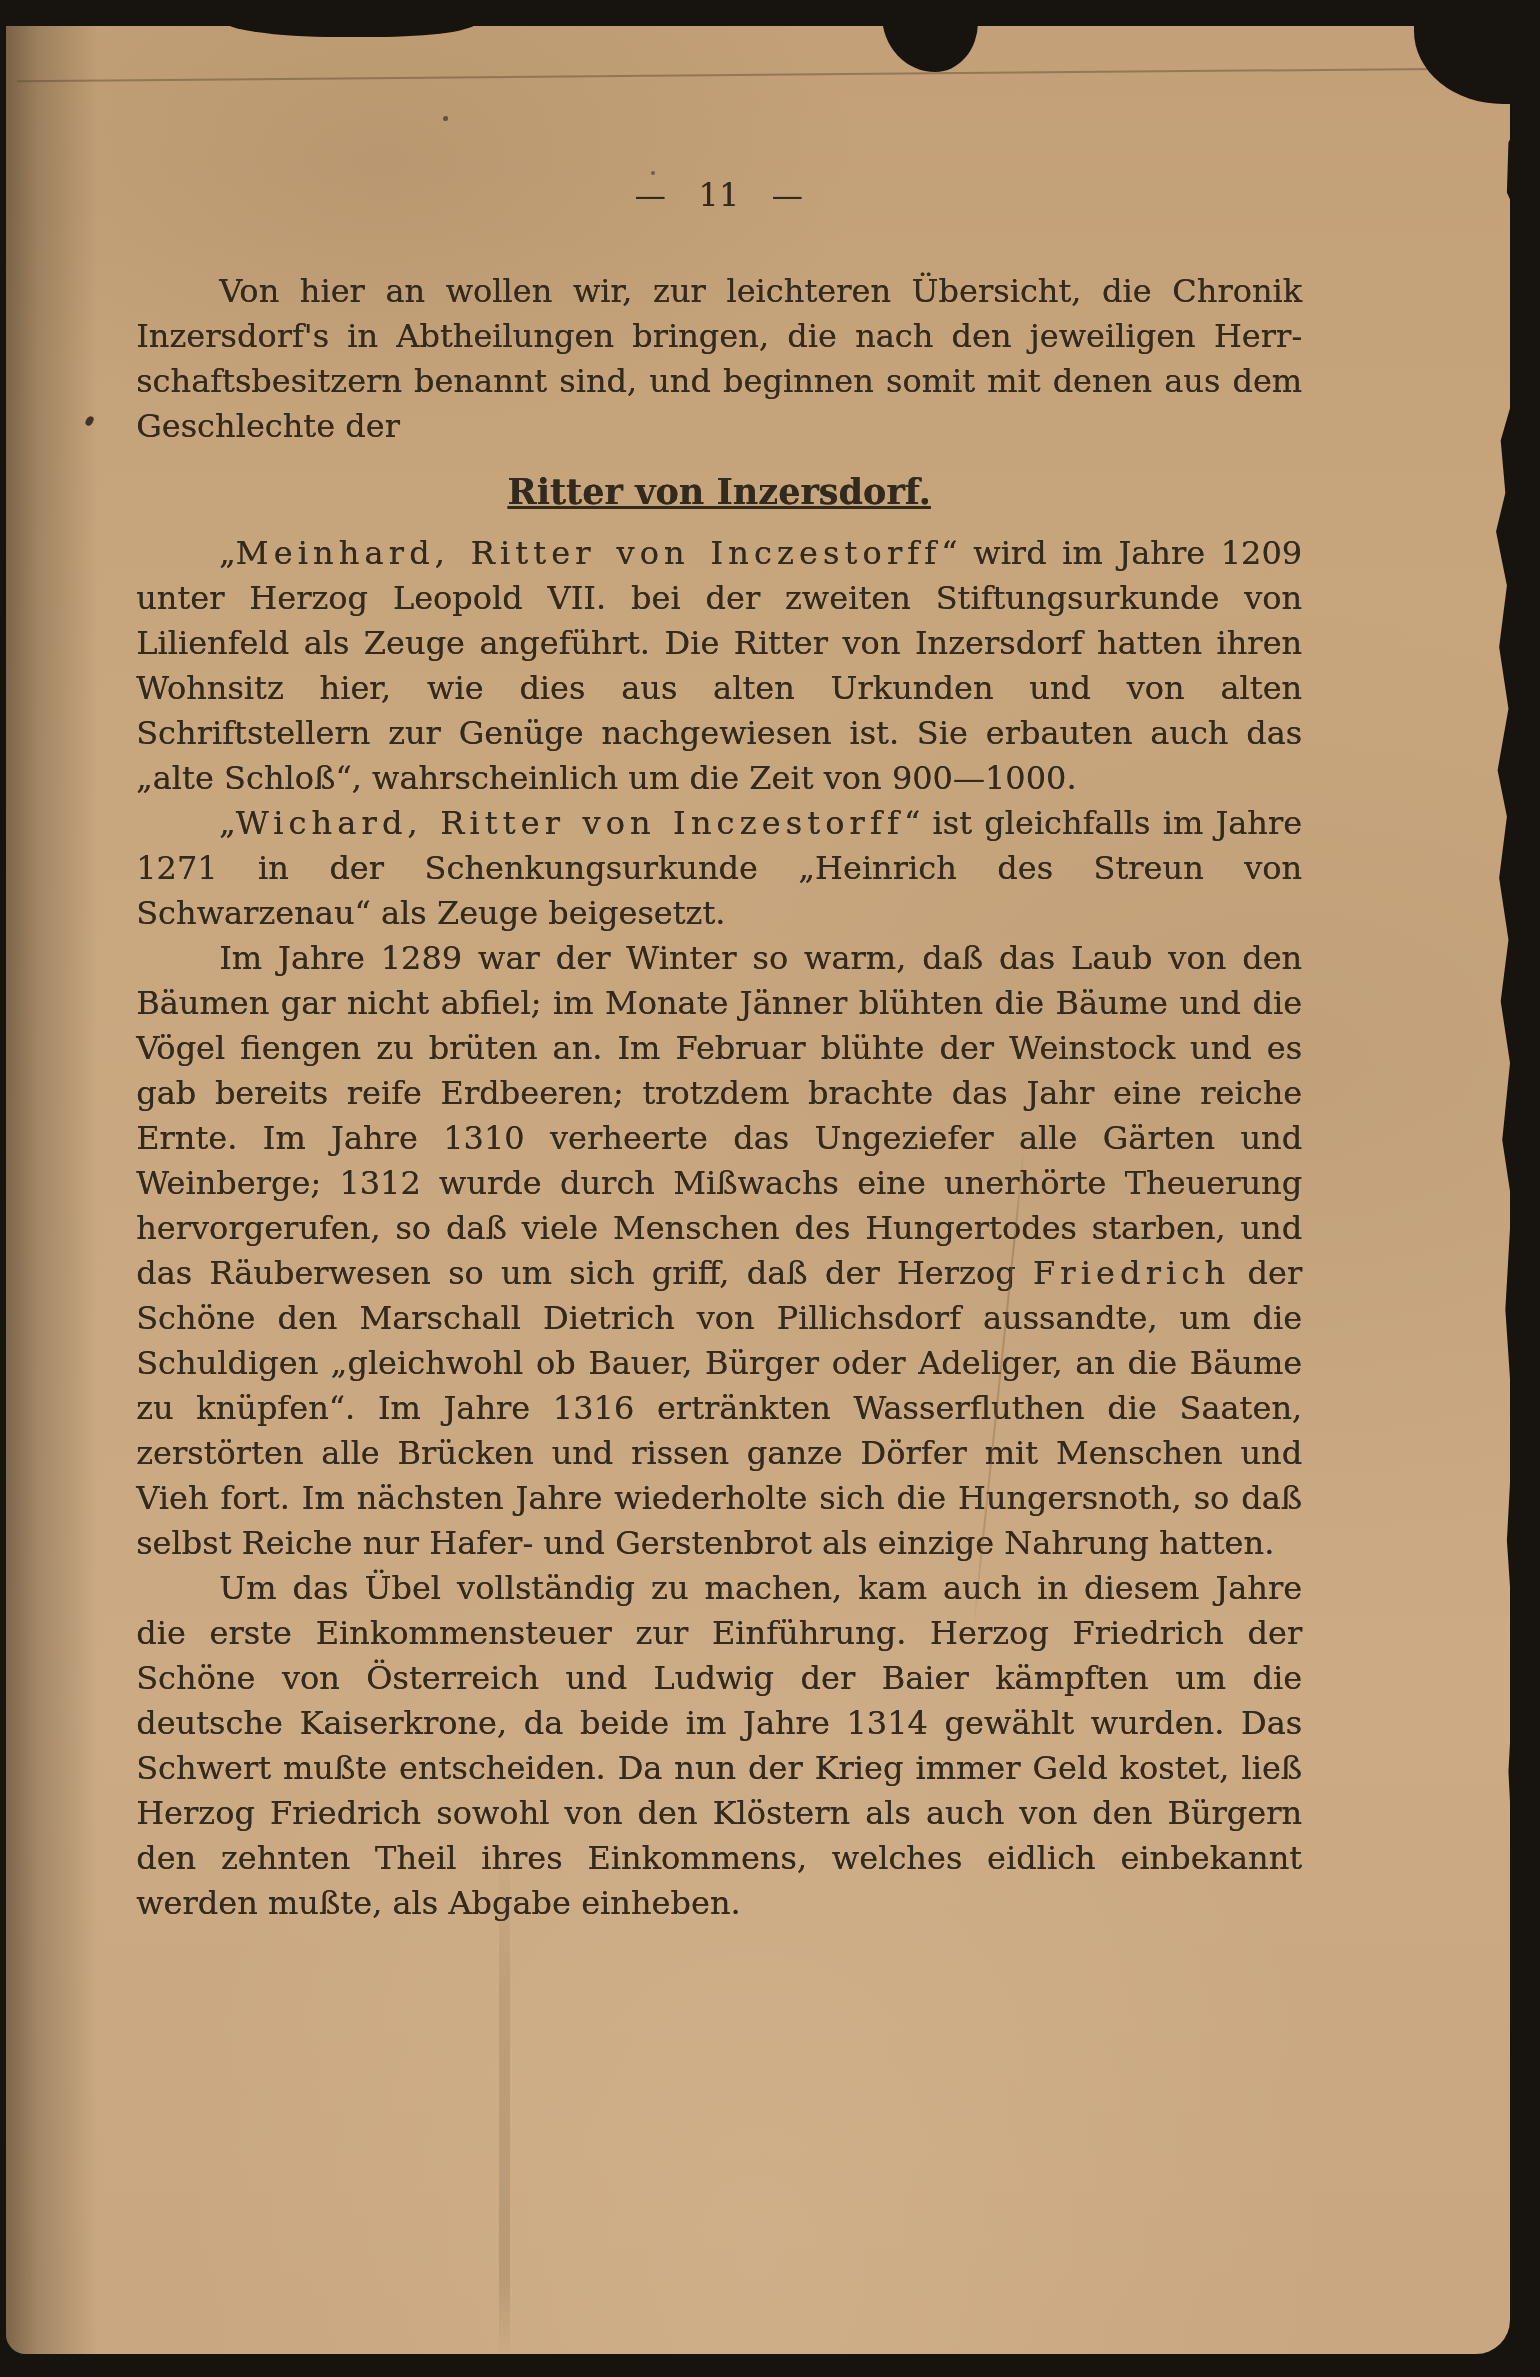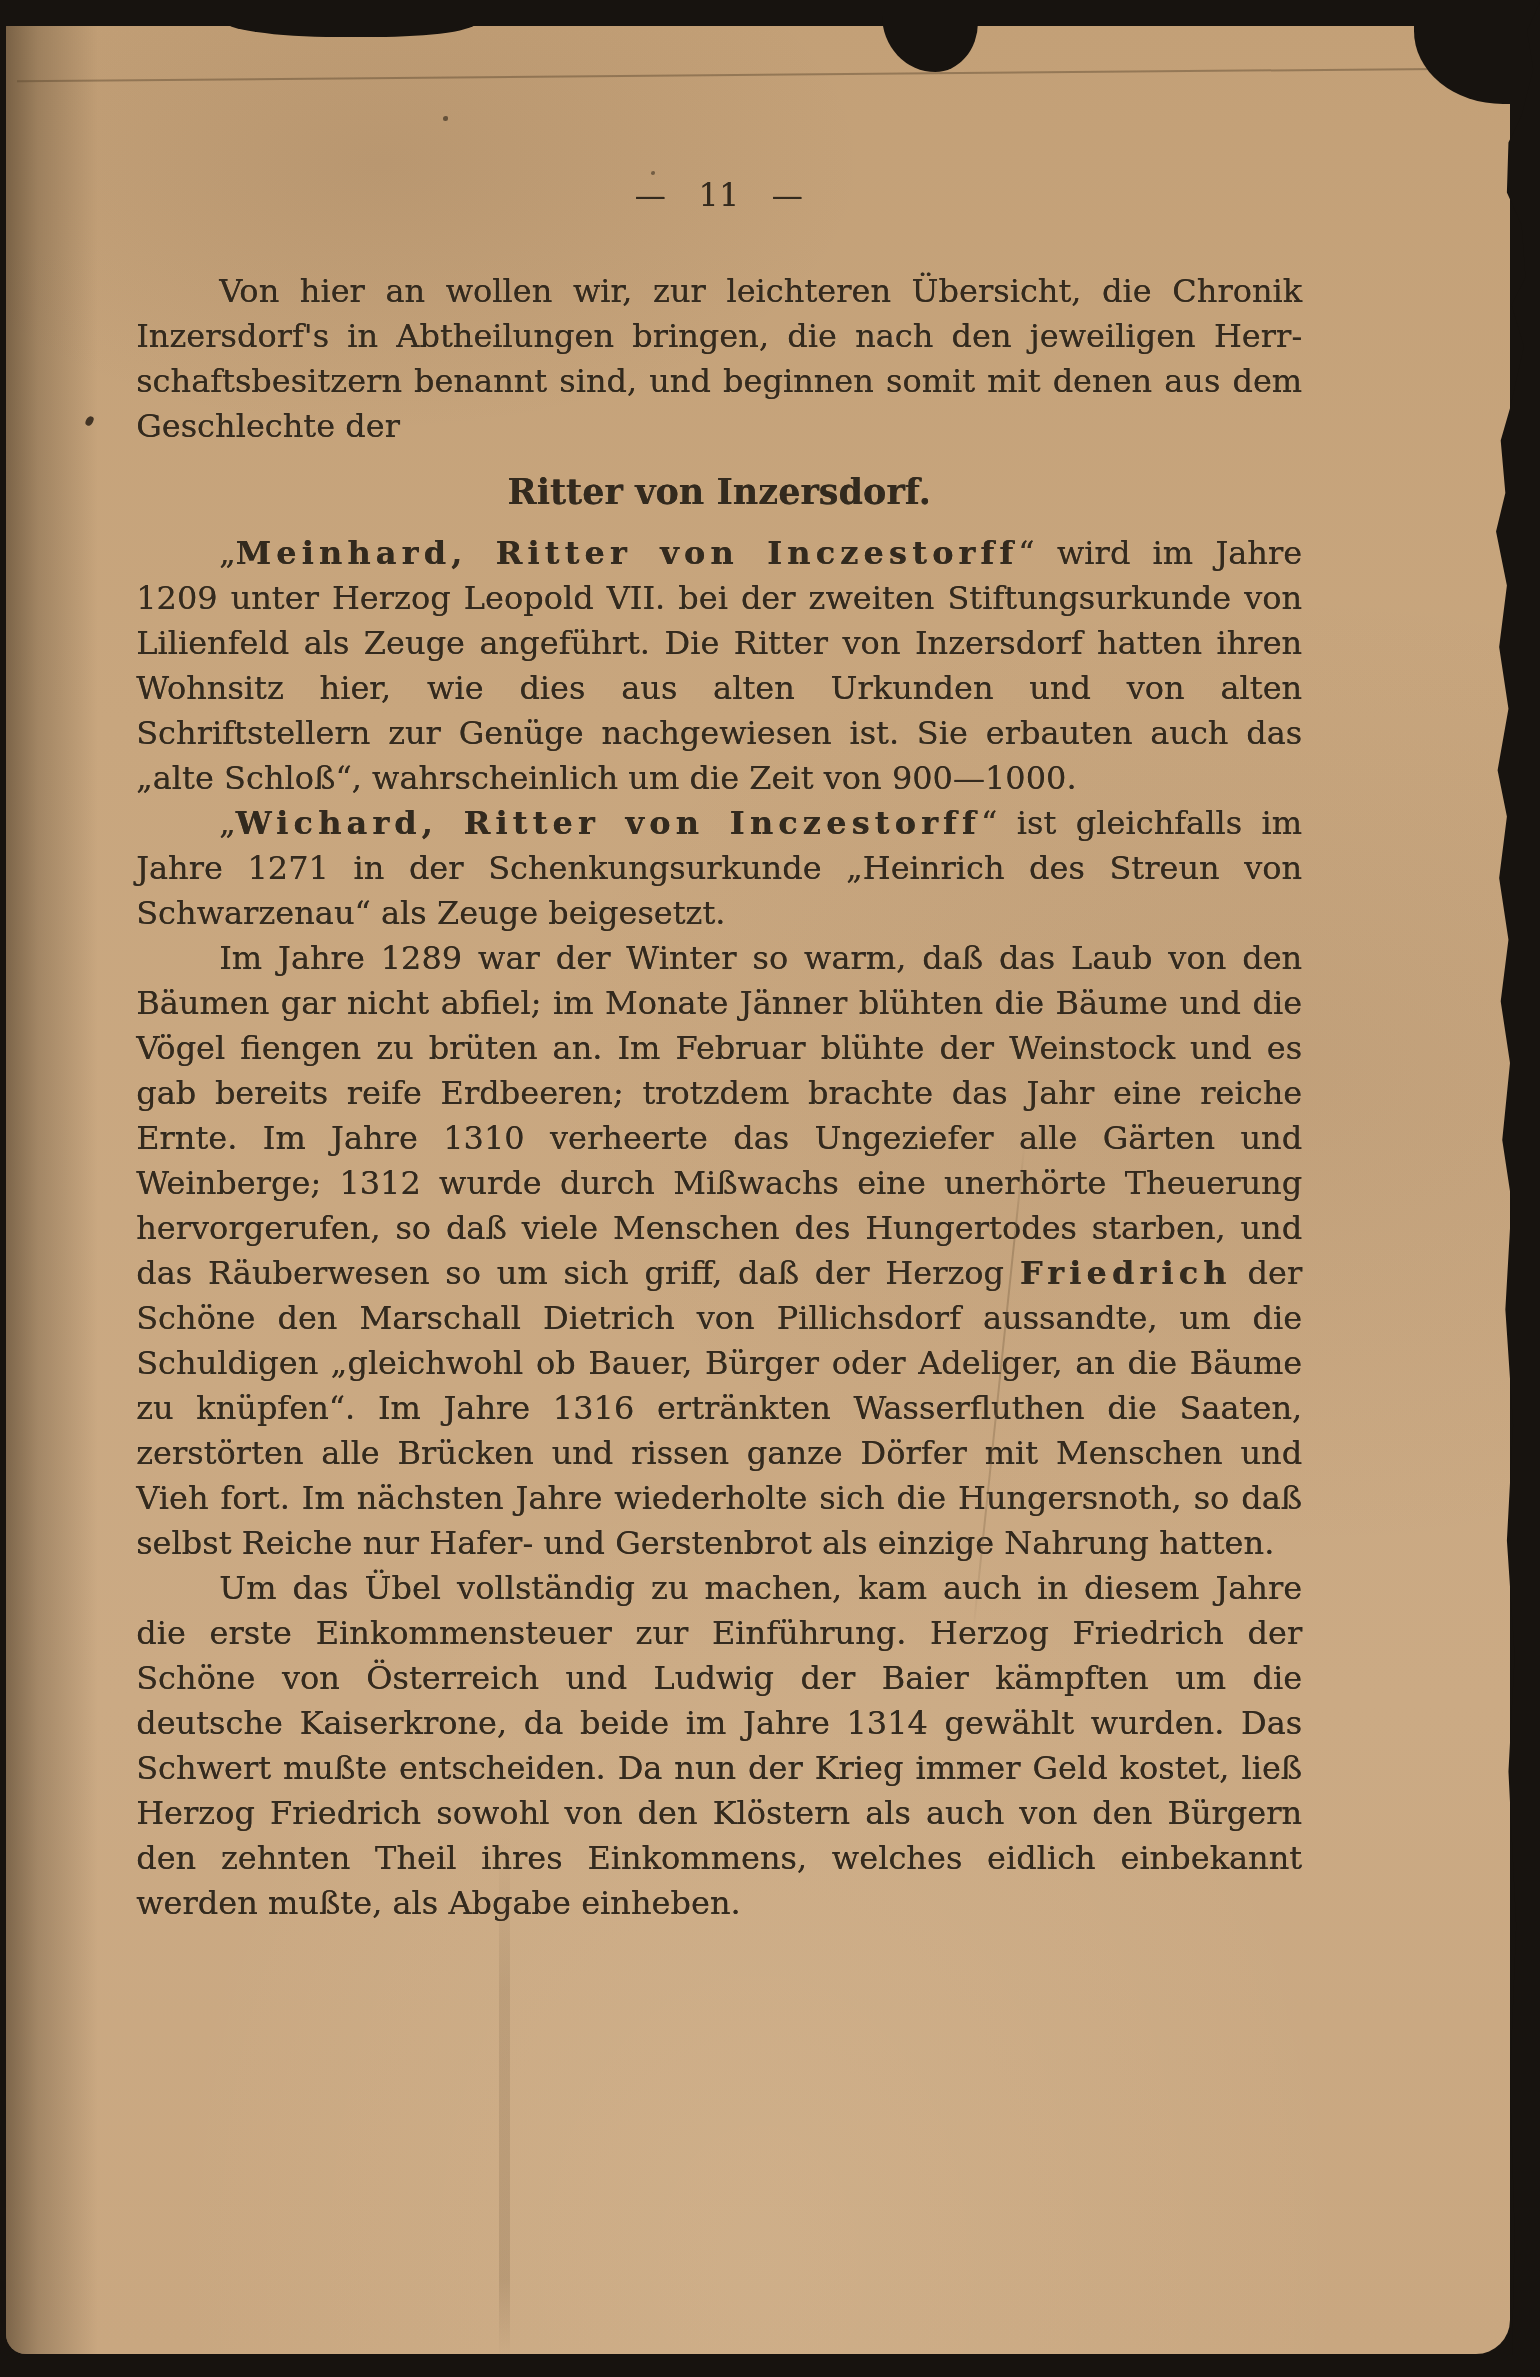--- a/index.html
+++ b/index.html
@@ -62,23 +62,23 @@
     letter-spacing:0.8px;
   }
   .pagenum .num{display:inline-block;margin:0 32px;}
   .para{
     margin:0;text-indent:83px;
     font-size:32px;line-height:45px;
     text-align:justify;
   }
   .section-heading{
     margin:20px 0 17px 0;text-indent:0;
-    text-align:center;font-size:35px;line-height:45px;font-weight:bold;
+    text-align:center;font-size:35px;line-height:45px;font-weight:bold;text-decoration:underline;
   }
-  .sperr{letter-spacing:0.16em;font-weight:bold;}
+  .sperr{letter-spacing:0.16em;}
 </style>
 </head>
 <body>
 
 <div class="stage">
 
   <div class="paper">
     <div class="gutter"></div>
     <div class="edge-line"></div>
 

